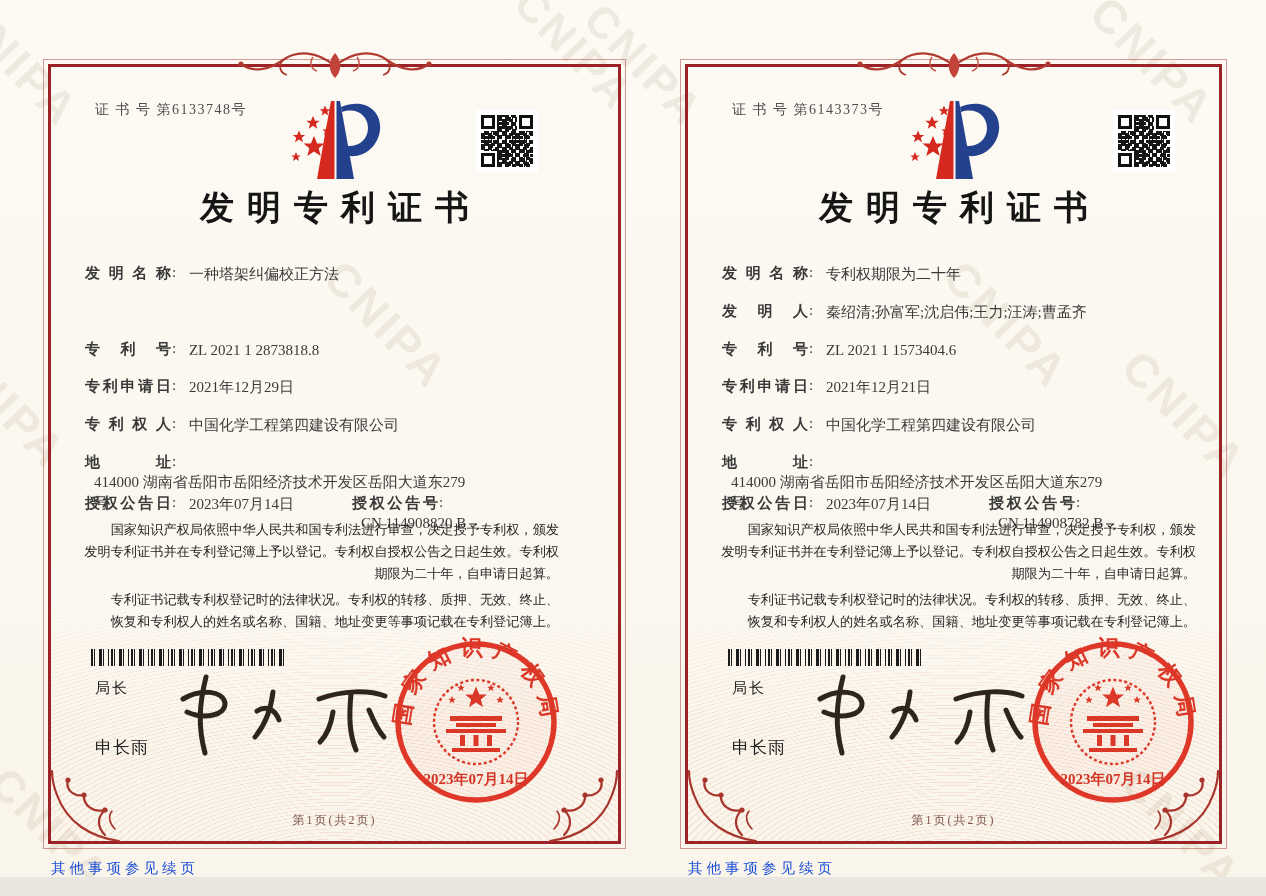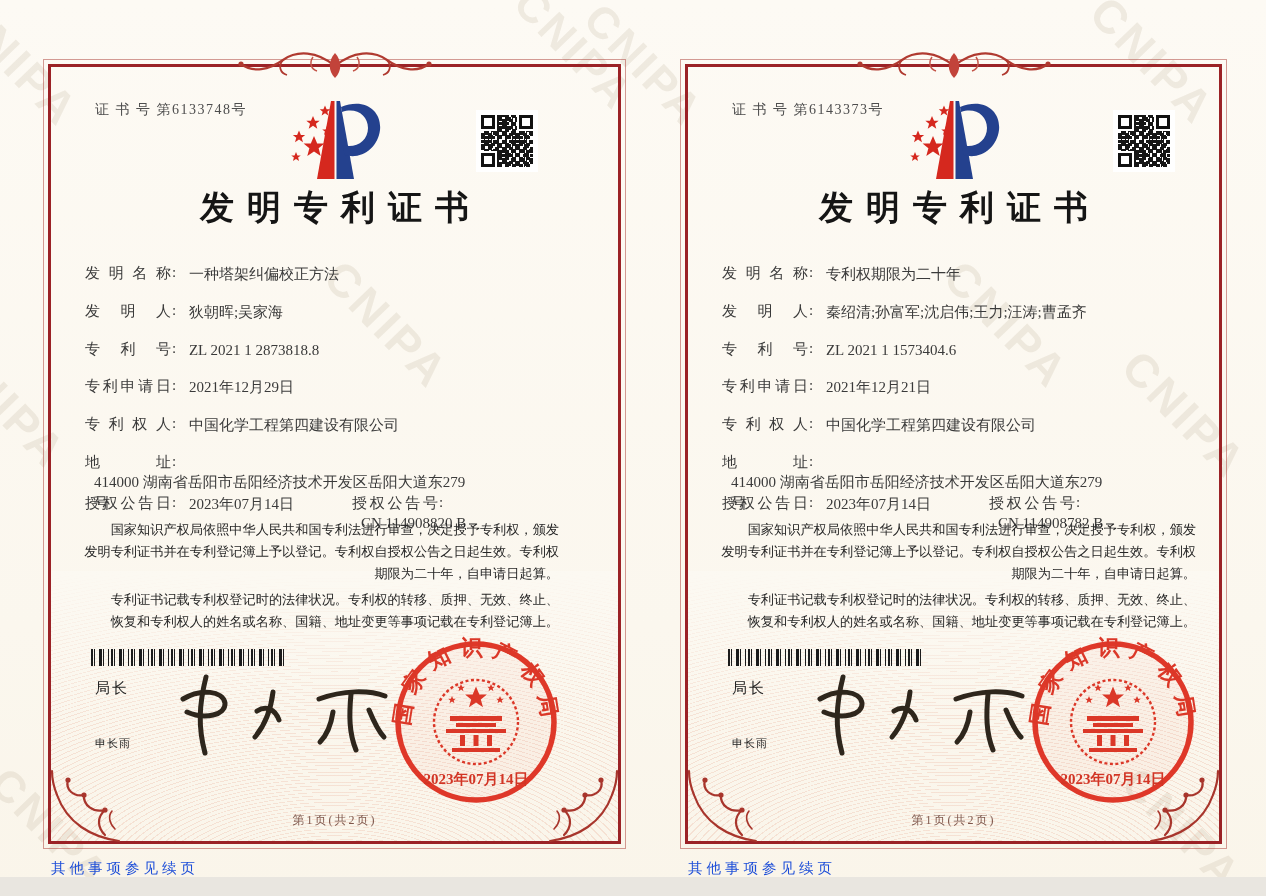--- a/index.html
+++ b/index.html
@@ -34,34 +34,34 @@
     background:
       repeating-conic-gradient(#161616 0% 25%, transparent 0% 50%) 0 0/7px 7px,
       repeating-conic-gradient(#161616 0% 25%, transparent 0% 50%) 3px 2px/9px 9px;}
   .qr-eye{position:absolute;width:8px;height:8px;background:#fff;border:3px solid #111;box-shadow:0 0 0 2px #fff;}
   .qr-eye.tl{left:2px;top:2px;} .qr-eye.tr{right:2px;top:2px;} .qr-eye.bl{left:2px;bottom:2px;}
   .title{
     position:absolute;top:118px;left:0;width:100%;text-align:center;
     font-size:34px;font-weight:bold;color:#151515;letter-spacing:13px;padding-left:13px;box-sizing:border-box;
   }
   .frow{position:absolute;left:34px;width:470px;font-size:15px;color:#3a3a3a;}
-  .flabel{display:inline-block;width:86px;text-align:justify;text-align-last:justify;vertical-align:top;}
+  .flabel{display:inline-block;width:86px;text-align:justify;text-align-last:justify;vertical-align:top;font-weight:bold;}
   .fcolon{vertical-align:top;margin-left:1px;}
   .fvalue{display:inline-block;max-width:382px;vertical-align:top;margin-left:9px;line-height:21px;}
   .grant2{position:absolute;left:267px;top:0;}
   .legal{position:absolute;left:30px;top:452px;width:478px;font-size:13.2px;line-height:1.66;color:#262626;}
   .legal p{margin:0 0 4px 0;text-indent:2em;text-align:right;}
   .barcode{position:absolute;left:40px;top:582px;width:194px;height:17px;
     background:repeating-linear-gradient(90deg,
       #1c1c1c 0 2px, transparent 2px 3px, #1c1c1c 3px 4px, transparent 4px 8px,
       #1c1c1c 8px 11px, transparent 11px 12px, #1c1c1c 12px 13px, transparent 13px 17px,
       #1c1c1c 17px 18px, transparent 18px 20px);}
   .director-title{position:absolute;left:44px;top:612px;font-size:15px;color:#222;
     font-family:"Liberation Sans","DejaVu Sans",sans-serif;letter-spacing:2px;text-align:center;}
-  .director-name{position:absolute;left:44px;top:669px;font-size:11px;color:#222;
+  .director-name{position:absolute;left:44px;top:669px;font-size:17px;color:#222;
     font-family:"Liberation Sans","DejaVu Sans",sans-serif;letter-spacing:1px;}
   .signature{position:absolute;left:110px;top:598px;}
   .seal{position:absolute;left:336px;top:566px;opacity:.93;}
   .page-ind{position:absolute;left:0;top:745px;width:100%;text-align:center;font-size:12px;color:#7d564b;letter-spacing:2px;}
   .continuation{position:absolute;left:0;top:792px;width:100%;font-size:14.5px;color:#1d4ed8;letter-spacing:4px;}
   .orn-top{position:absolute;left:50%;top:-20px;transform:translateX(-50%);}
   .corner{position:absolute;}
   .corner.bl{left:-6px;bottom:-6px;transform:scaleY(-1);}
   .corner.br{right:-6px;bottom:-6px;transform:scale(-1,-1);}
 </style>
@@ -143,24 +143,20 @@
     <div class="qr-noise"></div>
     <div class="qr-eye tl"></div>
     <div class="qr-eye tr"></div>
     <div class="qr-eye bl"></div>
   </div>
   <div class="title">发明专利证书</div>
 
   <div class="frow" style="top:197px">
     <span class="flabel">发明名称</span><span class="fcolon">:</span>
     <span class="fvalue">一种塔架纠偏校正方法</span>
-  </div>
-  <div class="frow" style="top:235px">
-    <span class="flabel">发明人</span><span class="fcolon">:</span>
-    <span class="fvalue">狄朝晖;吴家海</span>
   </div>
   <div class="frow" style="top:273px">
     <span class="flabel">专利号</span><span class="fcolon">:</span>
     <span class="fvalue">ZL 2021 1 2873818.8</span>
   </div>
   <div class="frow" style="top:310px">
     <span class="flabel">专利申请日</span><span class="fcolon">:</span>
     <span class="fvalue">2021年12月29日</span>
   </div>
   <div class="frow" style="top:348px">

